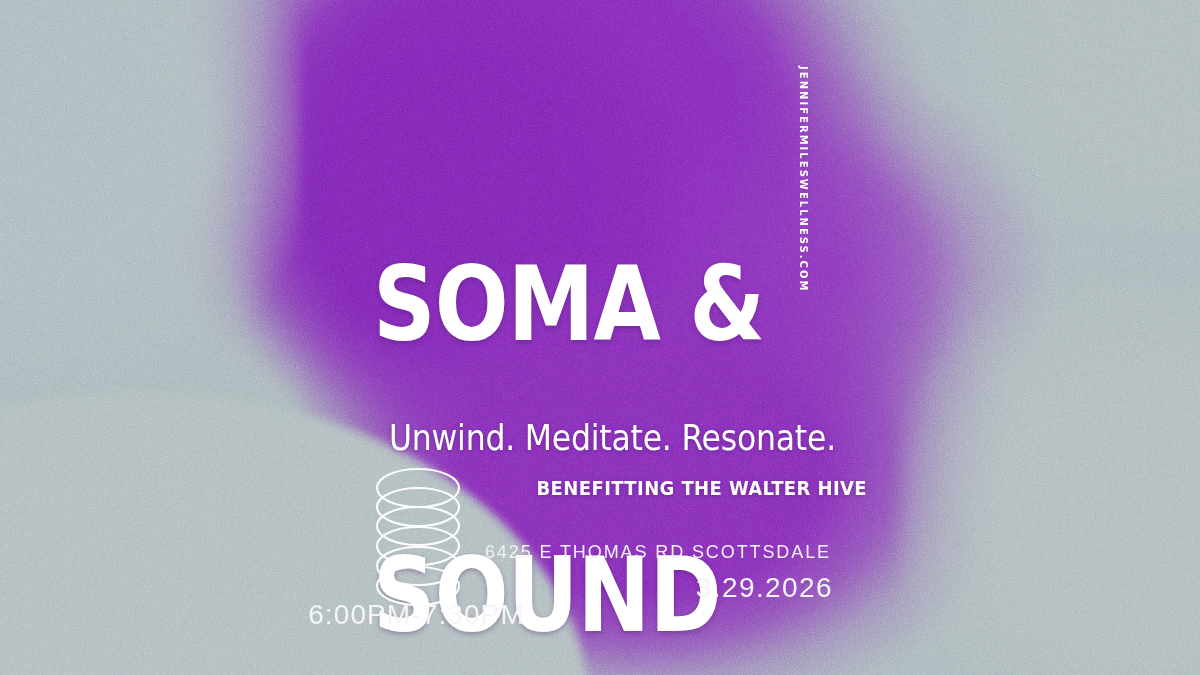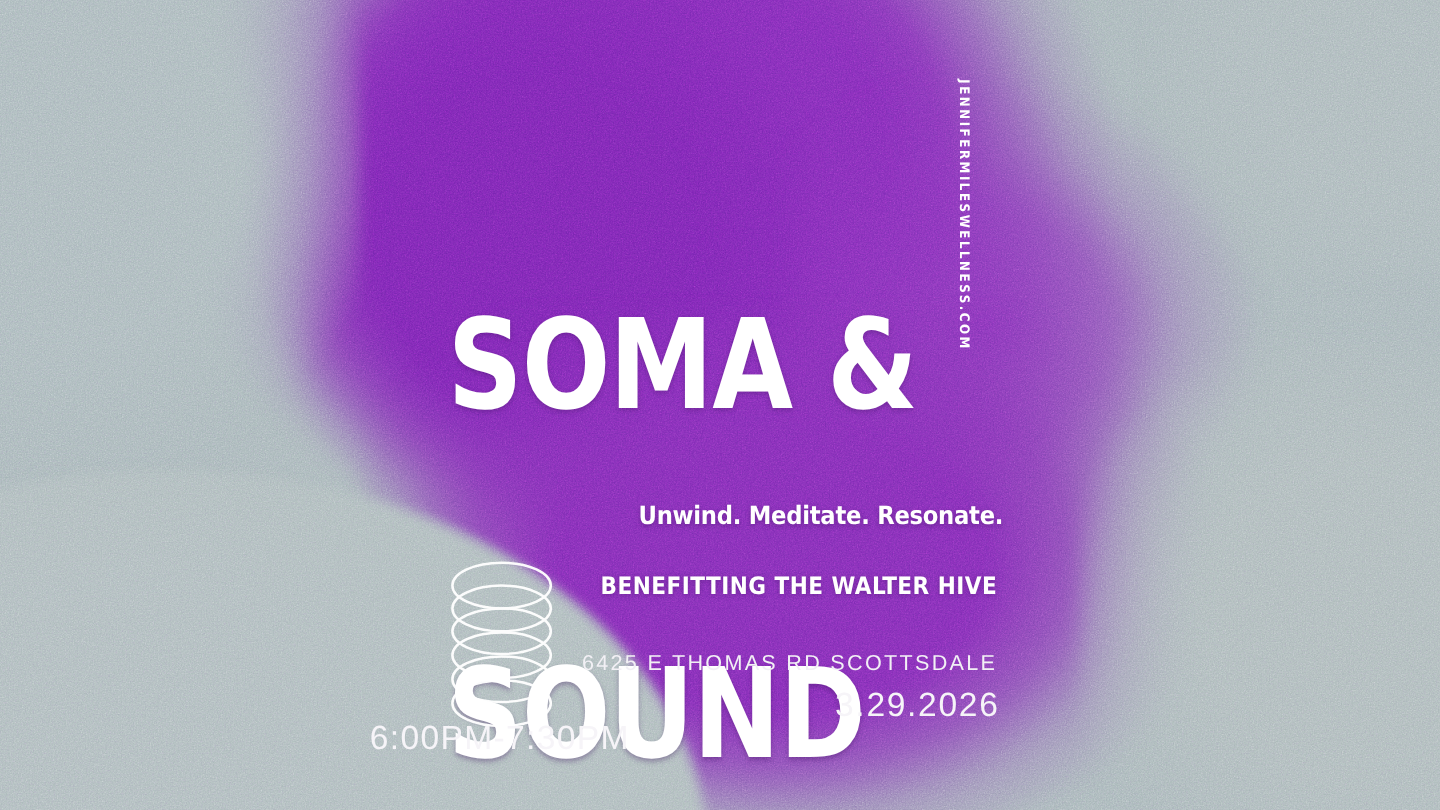--- a/index.html
+++ b/index.html
@@ -210,40 +210,41 @@
   }
 
   .tagline {
     position: absolute;
     left: 0;
     top: 418px;
     width: 836px;
     text-align: right;
     color: #ffffff;
     font-family: "DejaVu Sans Condensed", "Liberation Sans Narrow", "Liberation Sans", sans-serif;
-    font-weight: 700;
-    font-size: 21px;
+    font-weight: 400;
+    font-size: 35px;
     letter-spacing: -0.2px;
     text-shadow: 0 1px 4px rgba(60,20,95,0.4);
     white-space: nowrap;
   }
 
   .benefit {
     position: absolute;
     left: 0;
     top: 476px;
     width: 831px;
     text-align: right;
     color: #ffffff;
     font-family: "Liberation Sans Narrow", "DejaVu Sans Condensed", "Liberation Sans", sans-serif;
     font-weight: 700;
     font-size: 20px;
     letter-spacing: 0.4px;
     text-shadow: 0 1px 4px rgba(60,20,95,0.4);
     white-space: nowrap;
+    padding-left: 36px;
   }
 
   .venue {
     position: absolute;
     left: 0;
     top: 518px;
     width: 833px;
     text-align: right;
     color: #f4f2f6;
     font-family: "Liberation Sans", sans-serif;

